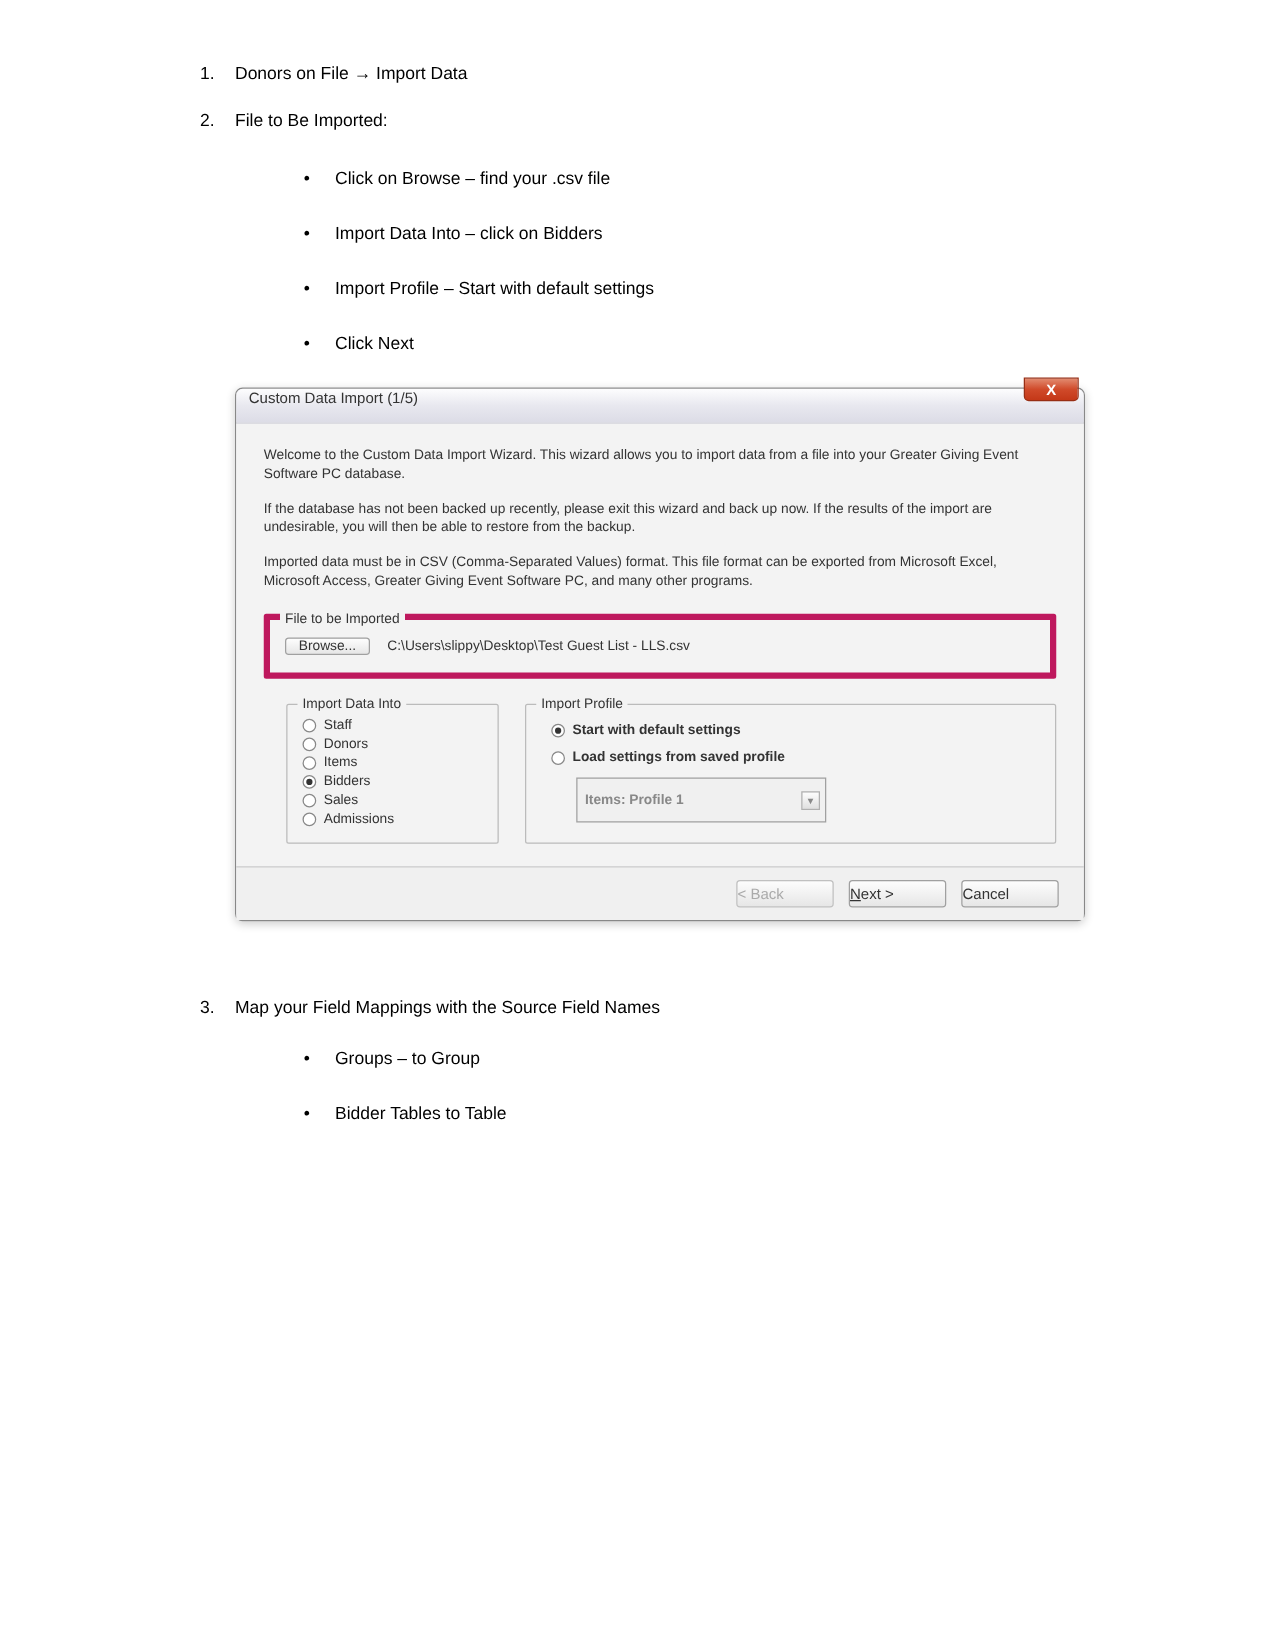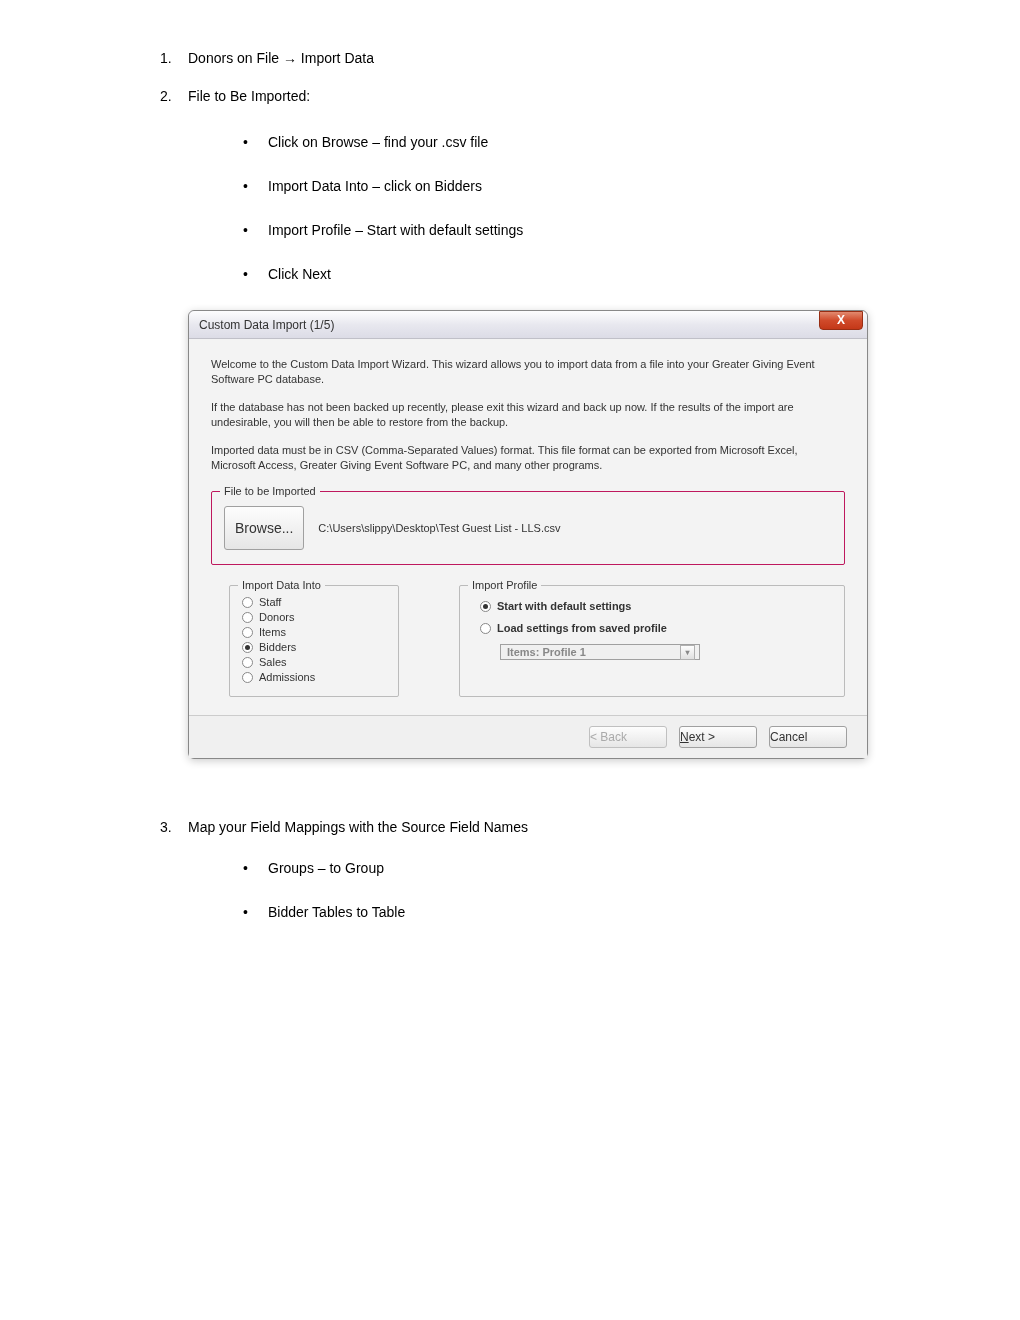--- a/index.html
+++ b/index.html
@@ -50,21 +50,21 @@
     }
     .dialog {
       width: 680px;
       border: 1px solid #888;
       border-radius: 6px;
       background: linear-gradient(to bottom, #f0f0f5 0%, #e8e8ef 100%);
       box-shadow: 0 2px 8px rgba(0,0,0,0.2);
     }
     .titlebar {
       display: flex;
-      align-items: center;
+      align-items: flex-start;
       justify-content: space-between;
       height: 28px;
       padding: 0 4px 0 10px;
       background: linear-gradient(to bottom, #fdfdfe 0%, #e8e8ef 50%, #dcdce6 100%);
       border-bottom: 1px solid #c0c0c8;
       border-radius: 6px 6px 0 0;
       font-size: 12px;
       color: #333;
     }
     .close-btn {
@@ -85,21 +85,21 @@
       background: #f3f3f3;
       padding: 18px 22px;
       font-size: 11px;
       color: #333;
     }
     .intro-para {
       margin-bottom: 12px;
       line-height: 1.4;
     }
     .fieldset {
-      border: 1px solid #be185d;
+      border: 5px solid #be185d;
       border-radius: 2px;
       padding: 14px 12px;
       margin-top: 18px;
       position: relative;
     }
     .fieldset-legend {
       position: absolute;
       top: -7px;
       left: 8px;
       background: #f3f3f3;
@@ -109,27 +109,27 @@
     }
     .browse-row {
       display: flex;
       align-items: center;
       gap: 14px;
     }
     .browse-btn {
       background: linear-gradient(to bottom, #fdfdfd 0%, #e6e6e6 100%);
       border: 1px solid #a0a0a0;
       border-radius: 3px;
-      padding: 13px 10px;
-      font-size: 14px;
+      padding: 0 10px;
+      font-size: 11px;
       color: #333;
     }
     .double-row {
       display: flex;
-      gap: 60px;
+      gap: 21px;
       margin-top: 20px;
       padding-left: 18px;
     }
     .import-into-fieldset {
       flex: 0 0 170px;
       border: 1px solid #bbb;
       border-radius: 2px;
       padding: 10px 12px 10px 12px;
       position: relative;
     }
@@ -169,21 +169,21 @@
       font-weight: bold;
     }
     .profile-options .radio-item {
       margin-bottom: 10px;
     }
     .profile-select {
       margin-left: 20px;
       margin-top: 4px;
       border: 1px solid #a0a0a0;
       width: 200px;
-      height: 16px;
+      height: 36px;
       background: #f0f0f0;
       display: flex;
       align-items: center;
       justify-content: space-between;
       padding: 0 4px 0 6px;
       font-size: 11px;
       color: #888;
     }
     .dropdown-btn {
       width: 15px;

